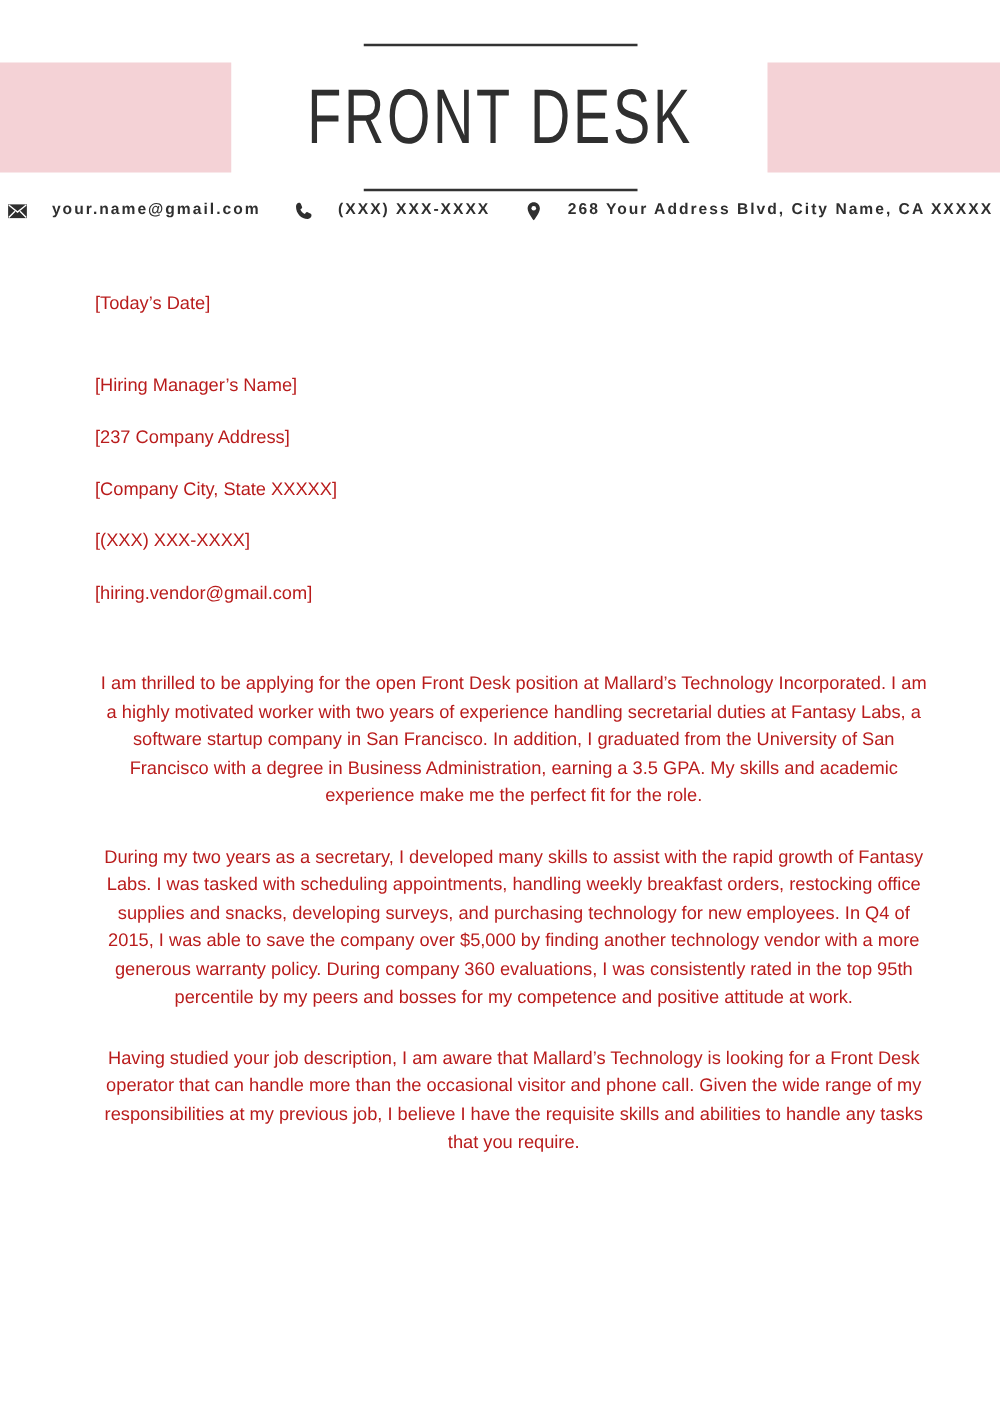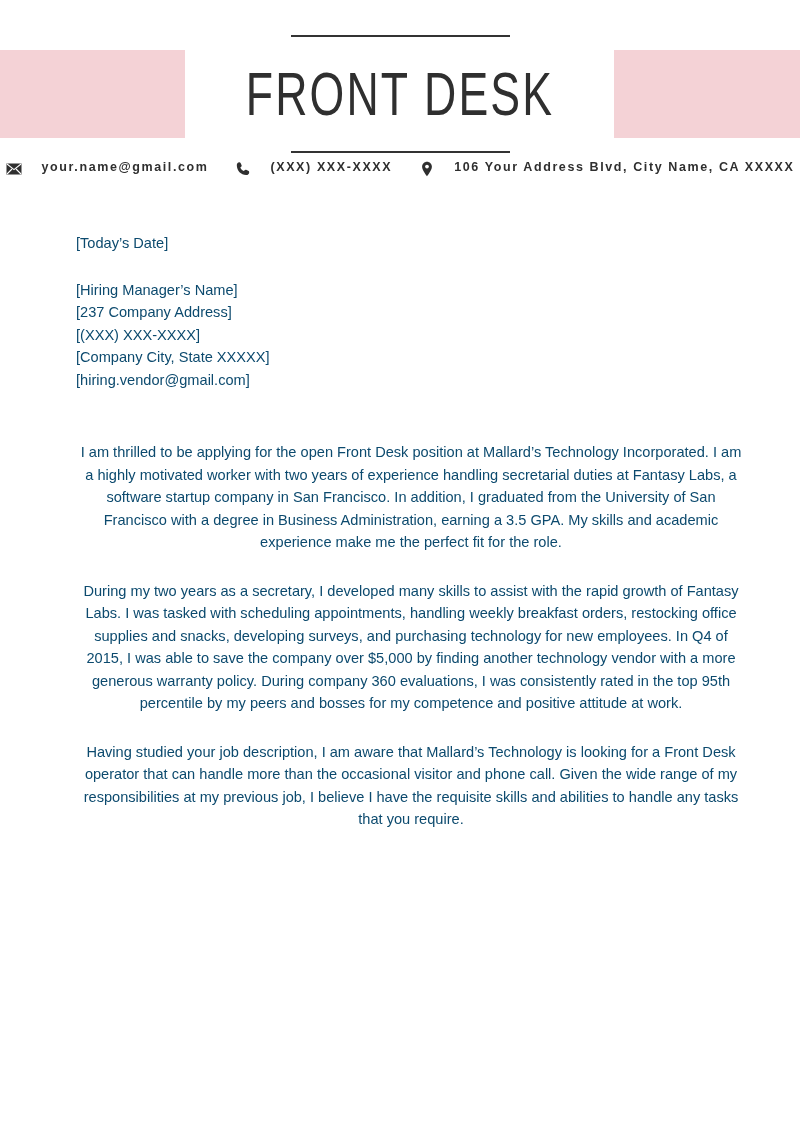--- a/index.html
+++ b/index.html
@@ -94,29 +94,29 @@
     letter-spacing: 1.6px;
     color: #2f2f2f;
   }
 
   
   .letter {
     position: absolute;
     top: 232px;
     left: 76px;
     width: 670px;
-    color: #0c4a6e;
+    color: #b91c1c;
     font-family: "Liberation Sans", sans-serif;
     font-size: 14.6px;
     line-height: 22.5px;
   }
   .block { margin: 0; }
   .gap-med { height: 24px; }
   .gap-lg  { height: 26px; }
-  .addr-line { display: block; }
+  .addr-line { display: block; margin-top: 19px; }
   .para { text-align: center; }
 </style>
 </head>
 <body>
 
 <div class="page">
 
   <div class="header">
 
     <div class="pink-block left"></div>
@@ -149,37 +149,37 @@
         <span class="contact-text">(XXX) XXX-XXXX</span>
       </div>
 
       <div class="contact-item">
         <span class="icon">
           <svg viewBox="0 0 16 16" width="16" height="16" aria-hidden="true">
             <path d="M8 0.8c-2.7 0-4.9 2.2-4.9 4.9 0 3.5 4.9 9.5 4.9 9.5s4.9-6 4.9-9.5c0-2.7-2.2-4.9-4.9-4.9z" fill="#2f2f2f"></path>
             <circle cx="8" cy="5.6" r="1.85" fill="#ffffff"></circle>
           </svg>
         </span>
-        <span class="contact-text">106 Your Address Blvd, City Name, CA XXXXX</span>
+        <span class="contact-text">268 Your Address Blvd, City Name, CA XXXXX</span>
       </div>
 
     </div>
   </div>
 
   <div class="letter">
 
     <p class="block">[Today’s Date]</p>
 
     <div class="gap-med"></div>
 
     <div class="block">
       <span class="addr-line">[Hiring Manager’s Name]</span>
       <span class="addr-line">[237 Company Address]</span>
+      <span class="addr-line">[Company City, State XXXXX]</span>
       <span class="addr-line">[(XXX) XXX-XXXX]</span>
-      <span class="addr-line">[Company City, State XXXXX]</span>
       <span class="addr-line">[hiring.vendor@gmail.com]</span>
     </div>
 
     <div class="gap-med"></div>
 
 
     <div class="gap-lg"></div>
 
     <p class="block para">I am thrilled to be applying for the open Front Desk position at Mallard’s Technology Incorporated. I am a highly motivated worker with two years of experience handling secretarial duties at Fantasy Labs, a software startup company in San Francisco. In addition, I graduated from the University of San Francisco with a degree in Business Administration, earning a 3.5 GPA. My skills and academic experience make me the perfect fit for the role.</p>
 

